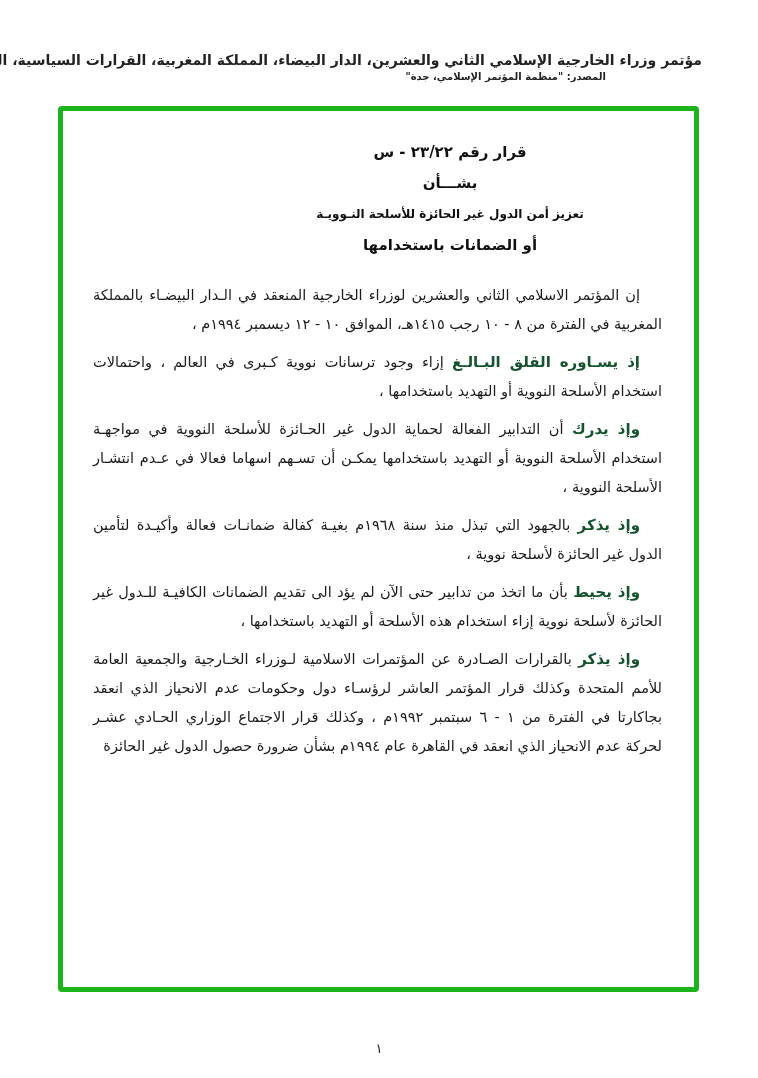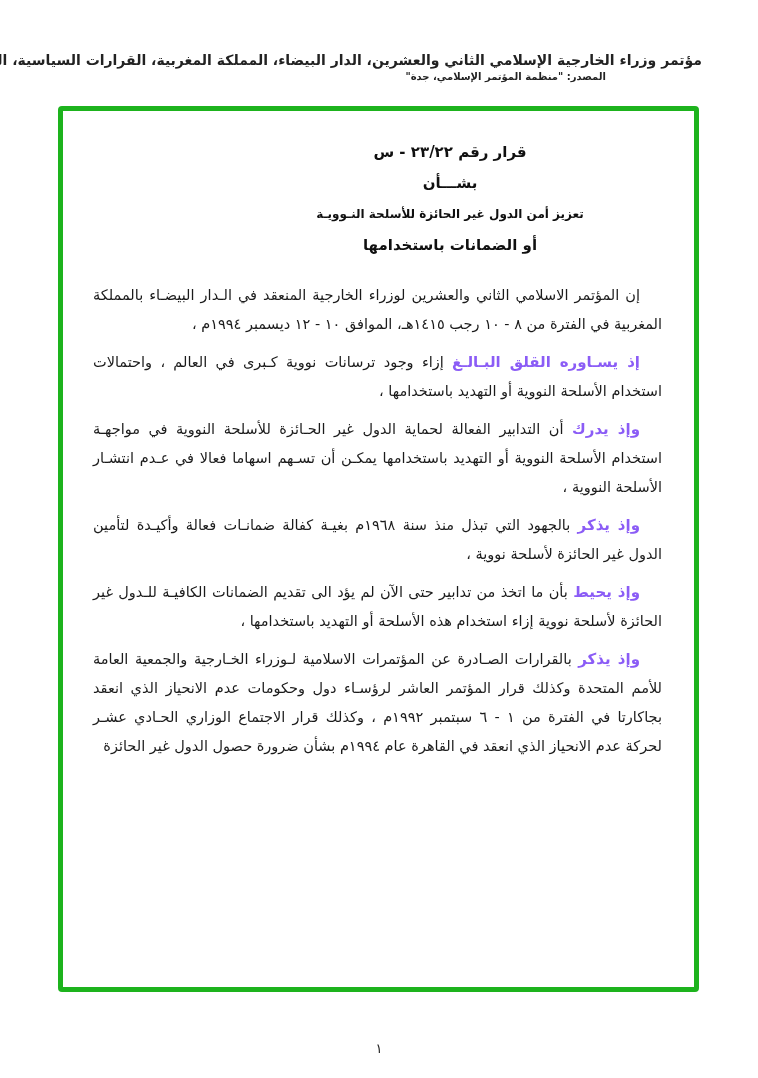--- a/index.html
+++ b/index.html
@@ -50,21 +50,21 @@
   .title-line.big { font-size: 12px; }
 
   .body-par {
     font-size: 14.5px;
     line-height: 29px;
     text-align: justify;
     text-indent: 22px;
     margin: 0 0 9px 0;
     color: #1b1b1b;
   }
-  .lead { font-weight: bold; font-size: 15px; color: #8b5cf6; }
+  .lead { font-weight: bold; font-size: 15px; color: #14532d; }
 
   .page-number {
     position: absolute;
     bottom: 22px; left: 0; right: 0;
     text-align: center;
     font-size: 13px;
     color: #222222;
   }
 </style>
 </head>

